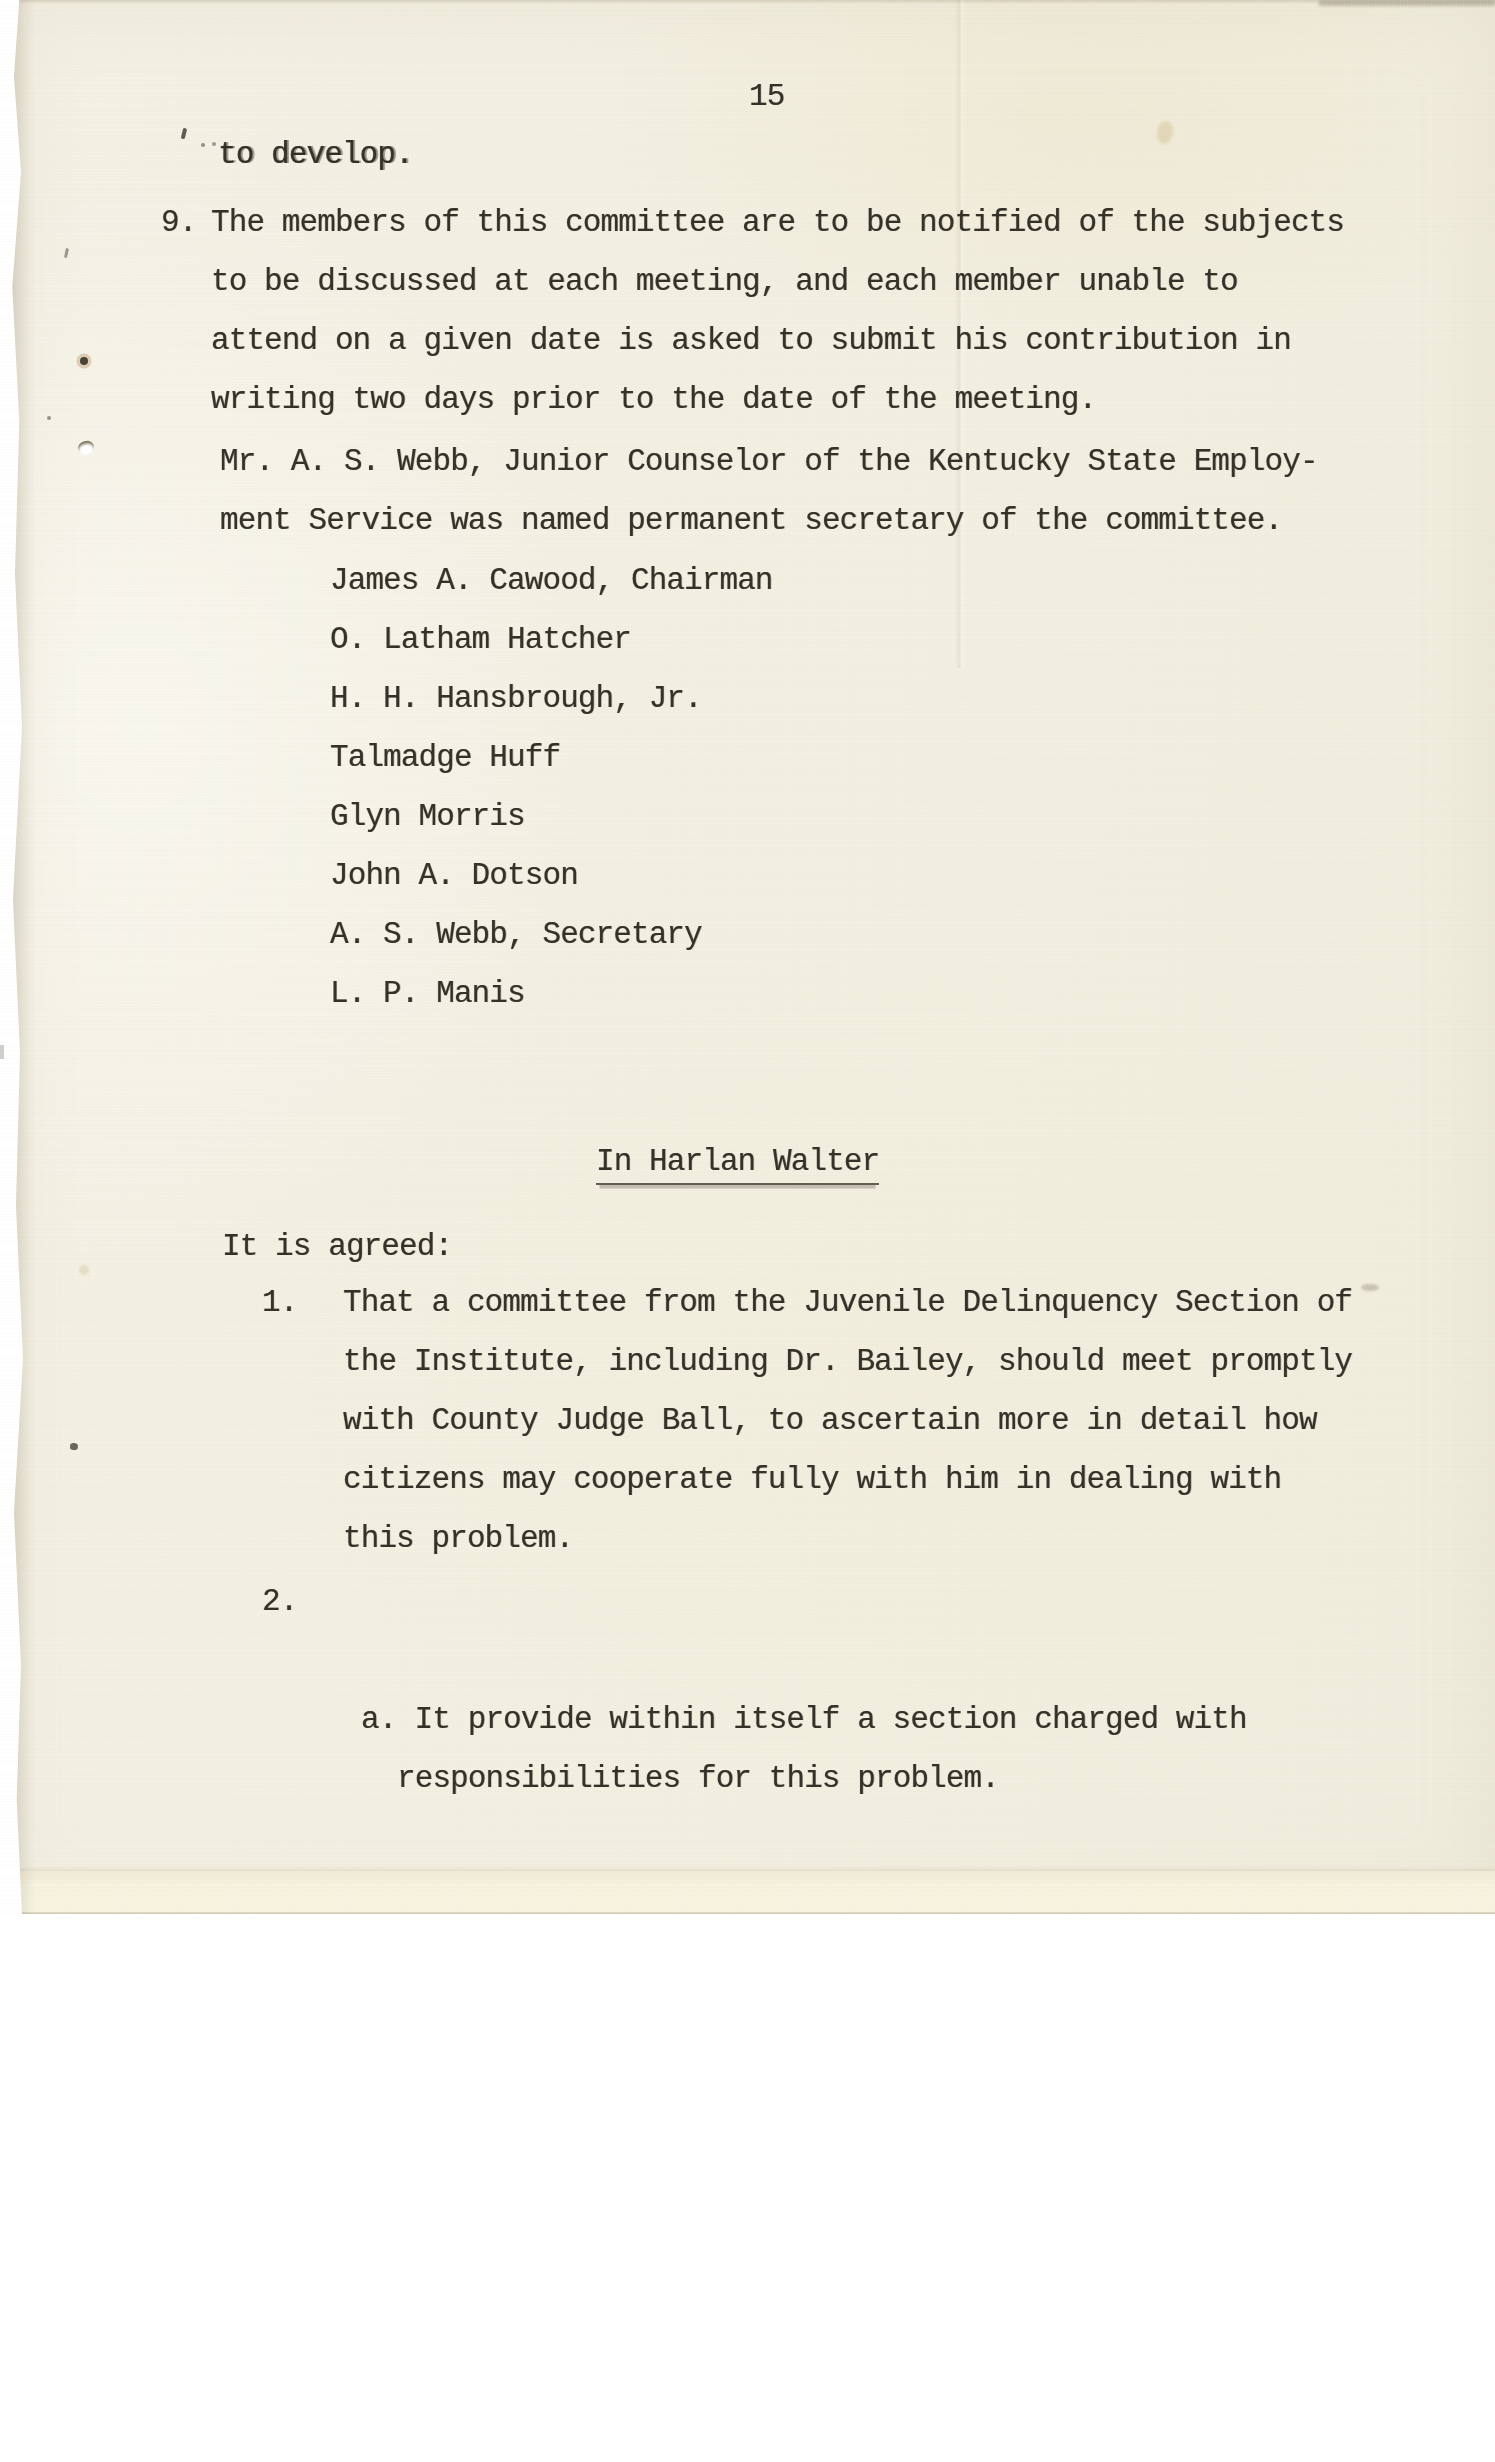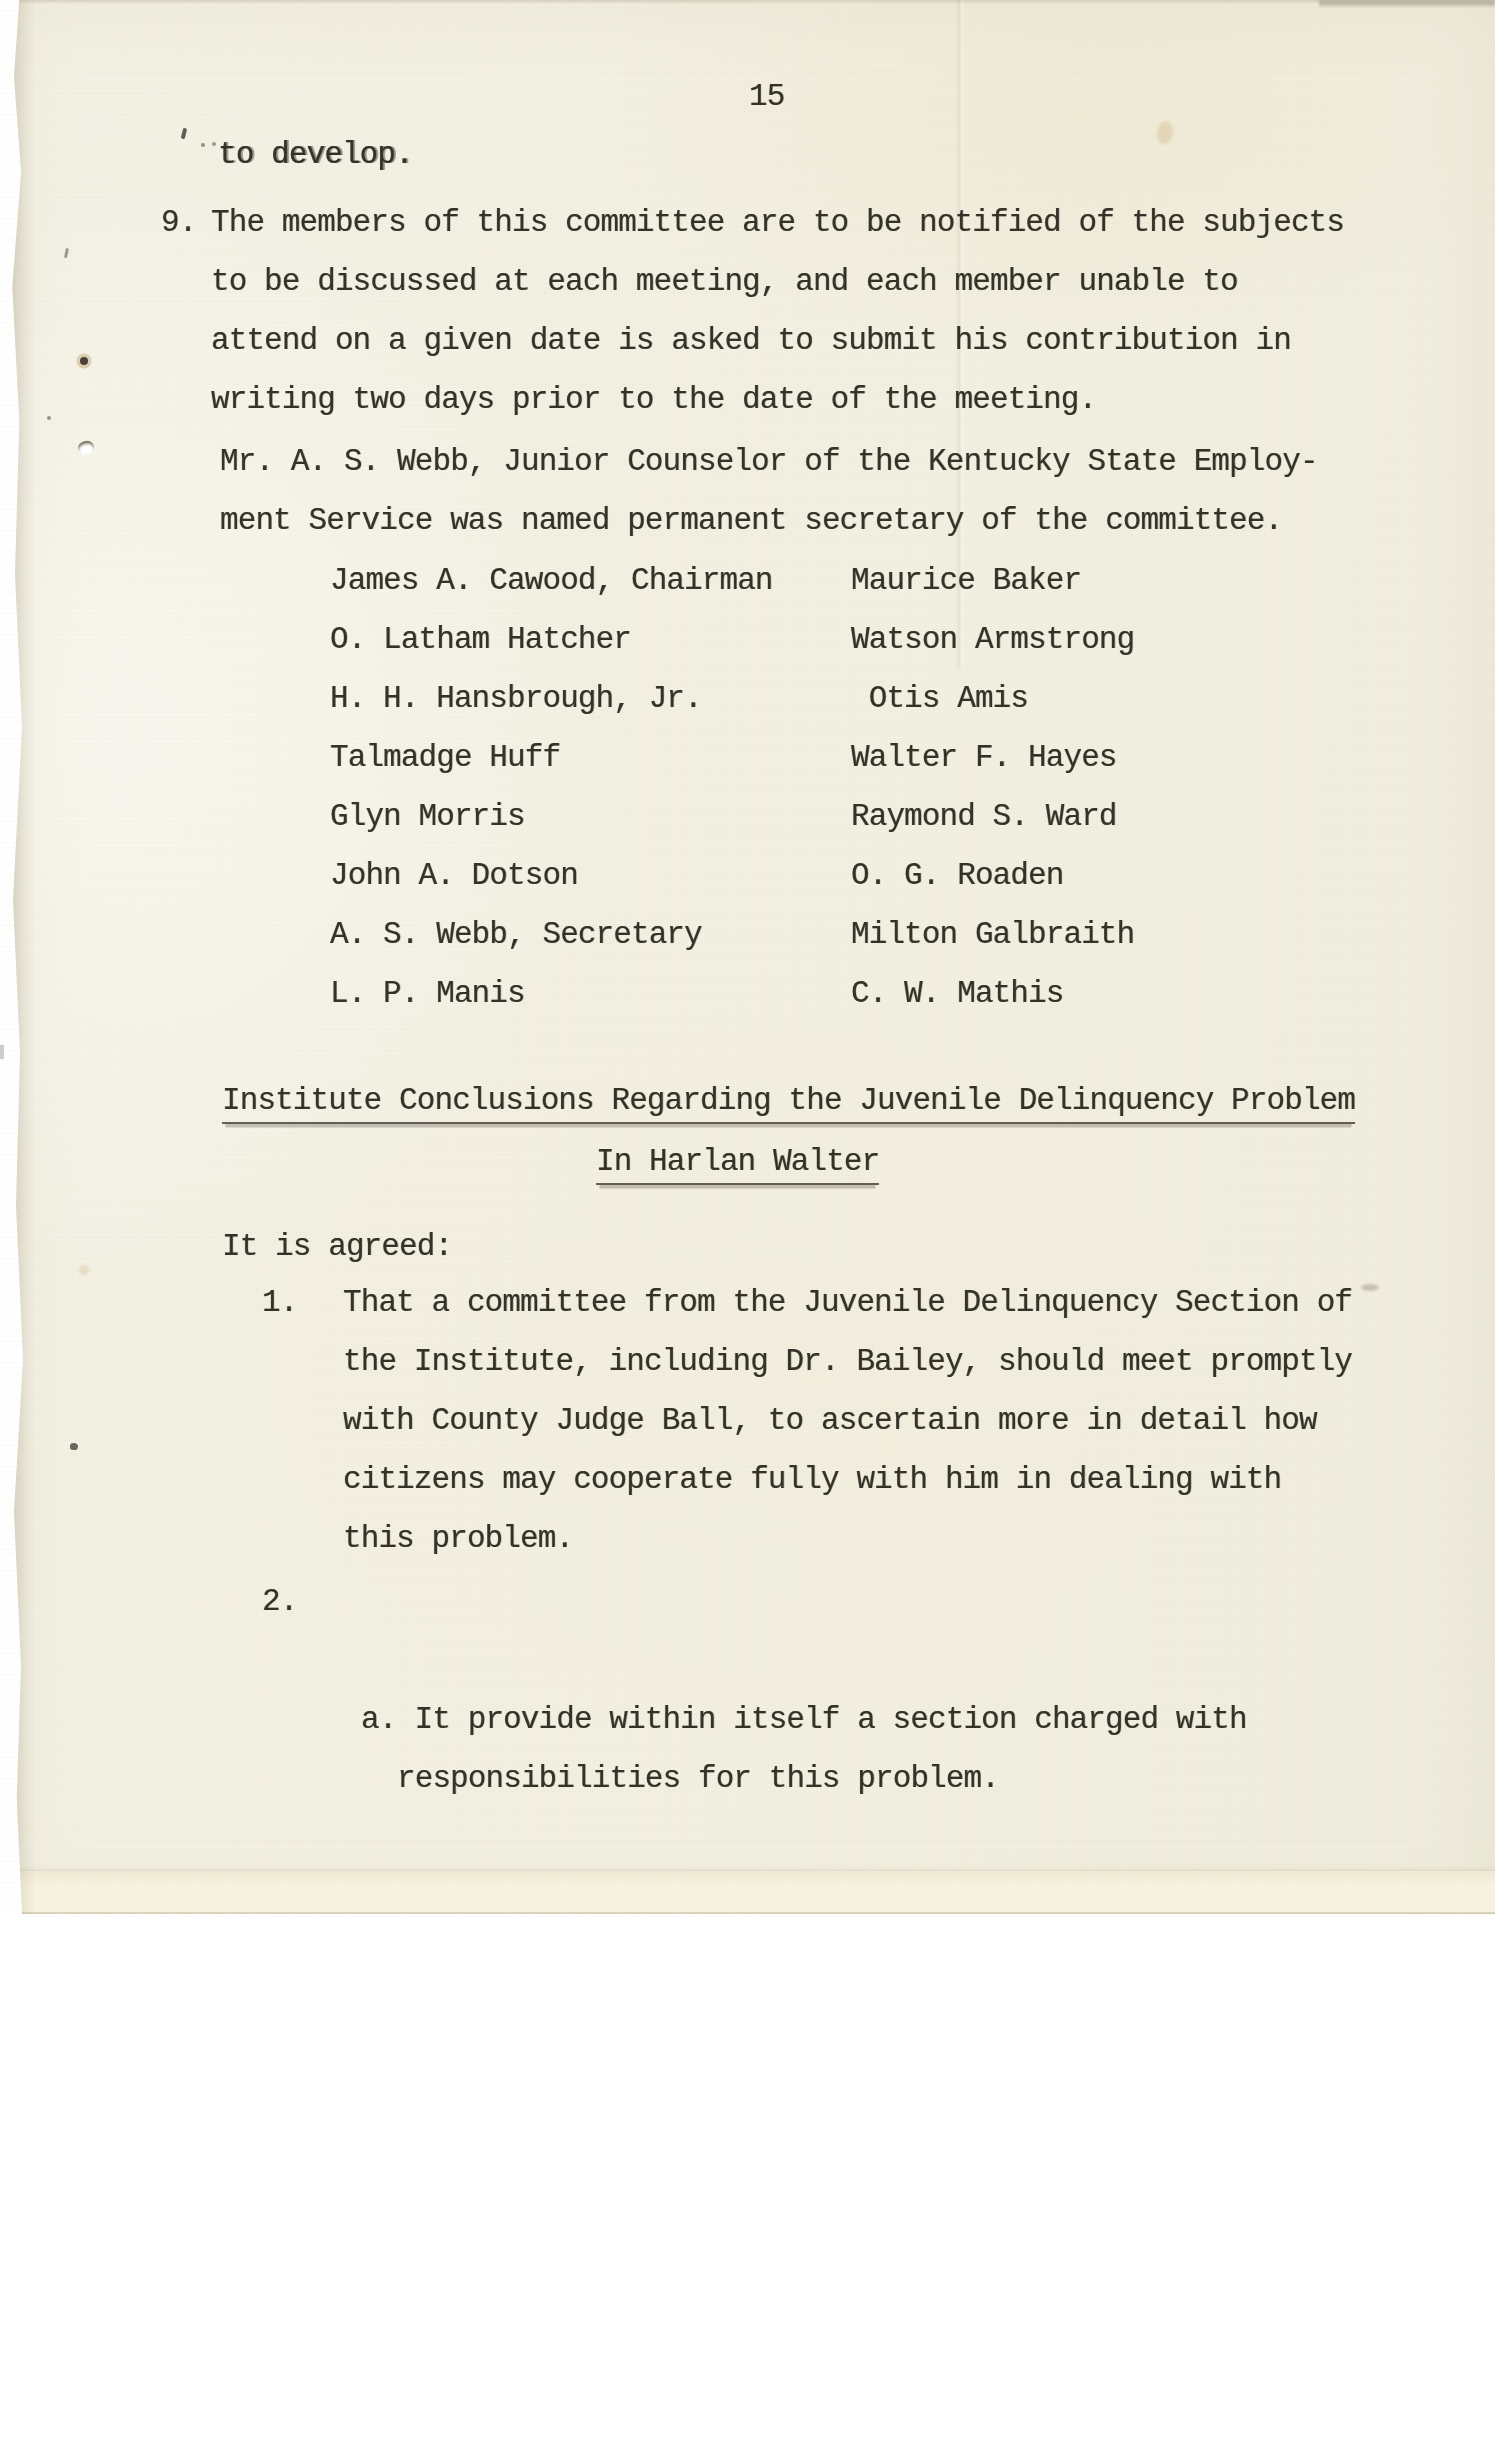--- a/index.html
+++ b/index.html
@@ -150,30 +150,21 @@
 O. Latham Hatcher
 H. H. Hansbrough, Jr.
 Talmadge Huff
 Glyn Morris
 John A. Dotson
 A. S. Webb, Secretary
 L. P. Manis</div>
 
     <div class="tline" style="left:220px; top:432px;">Mr. A. S. Webb, Junior Counselor of the Kentucky State Employ-
 ment Service was named permanent secretary of the committee.</div>
-    <div class="tline" style="left:851px; top:551px;">Maurice Baker
-Watson Armstrong
- Otis Amis
-Walter F. Hayes
-Raymond S. Ward
-O. G. Roaden
-Milton Galbraith
-C. W. Mathis</div>
 
-    <div class="tline" style="left:222px; top:1071px;"><span class="u">Institute Conclusions Regarding the Juvenile Delinquency Problem</span></div>
     <div class="tline" style="left:596px; top:1132px;"><span class="u">In Harlan Walter</span></div>
 
     <div class="tline" style="left:222px; top:1217px;">It is agreed:</div>
 
     <div class="tline" style="left:262px; top:1273px;">1.</div>
     <div class="tline" style="left:343px; top:1273px;">That a committee from the Juvenile Delinquency Section of
 the Institute, including Dr. Bailey, should meet promptly
 with County Judge Ball, to ascertain more in detail how
 citizens may cooperate fully with him in dealing with
 this problem.</div>

